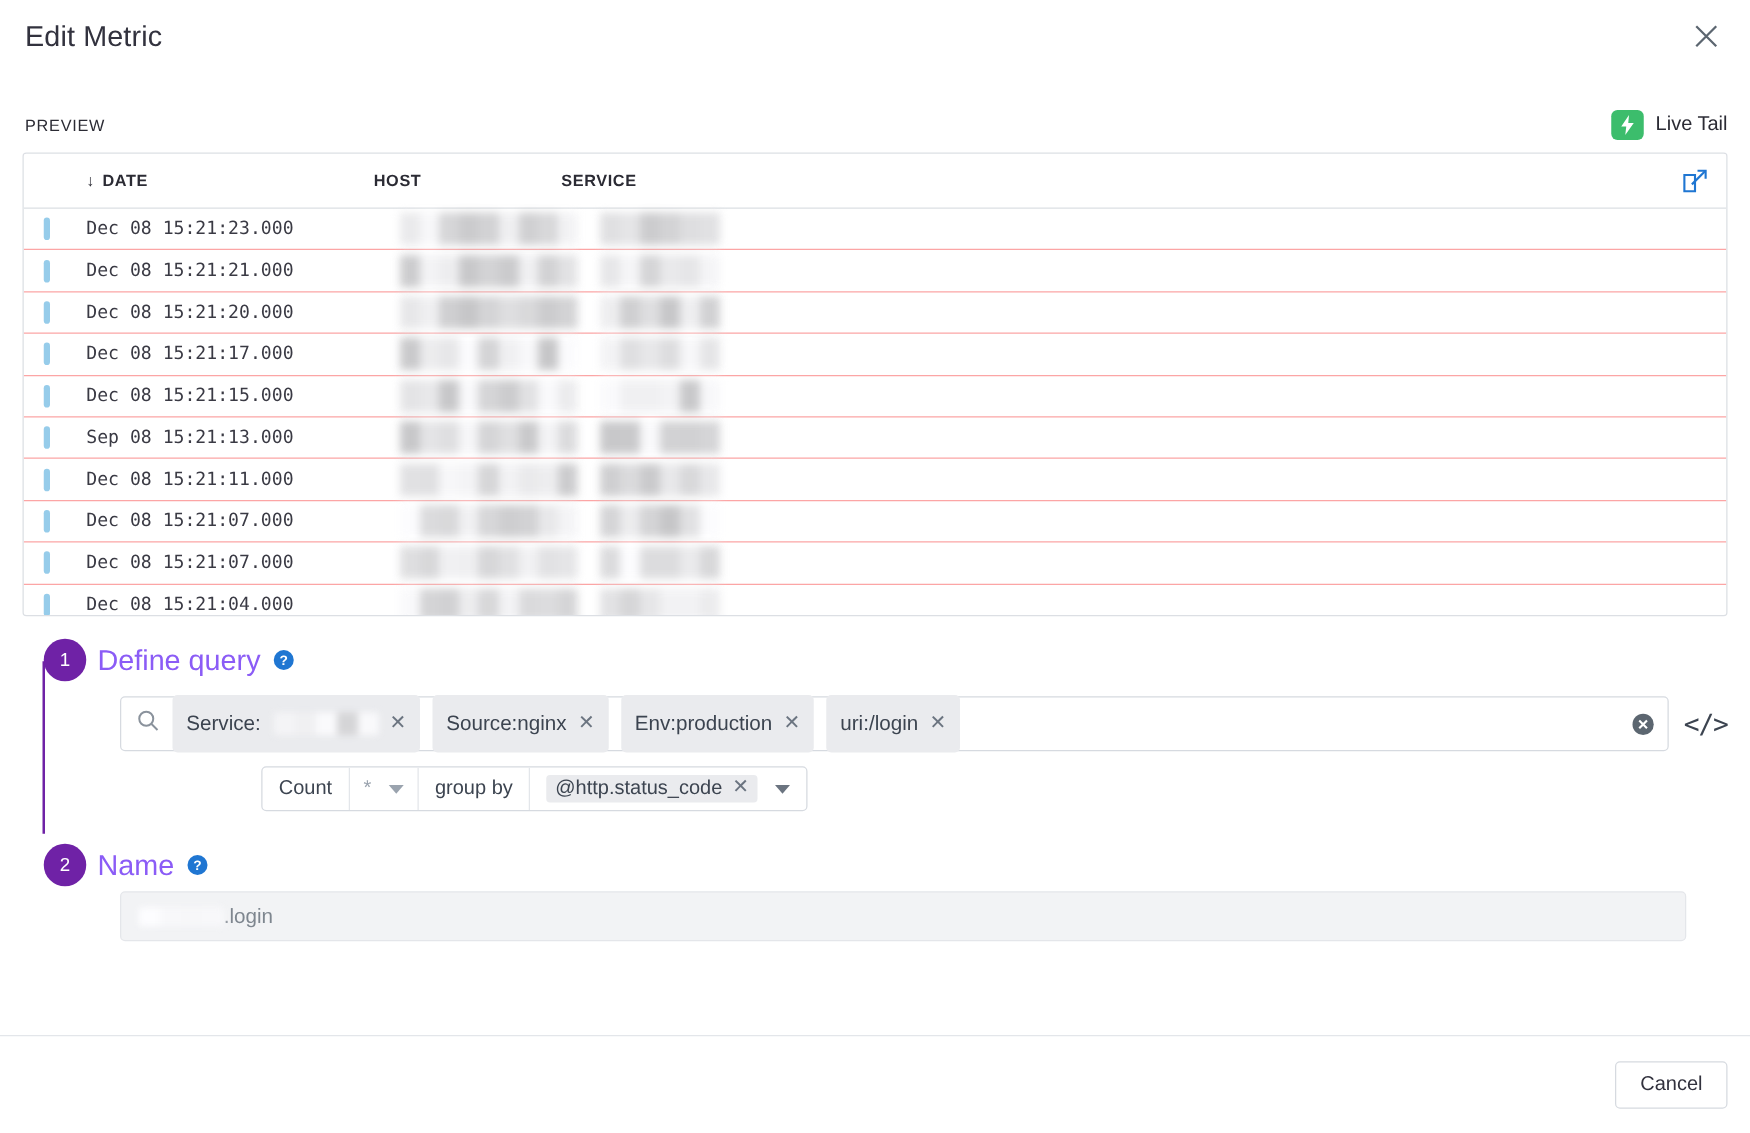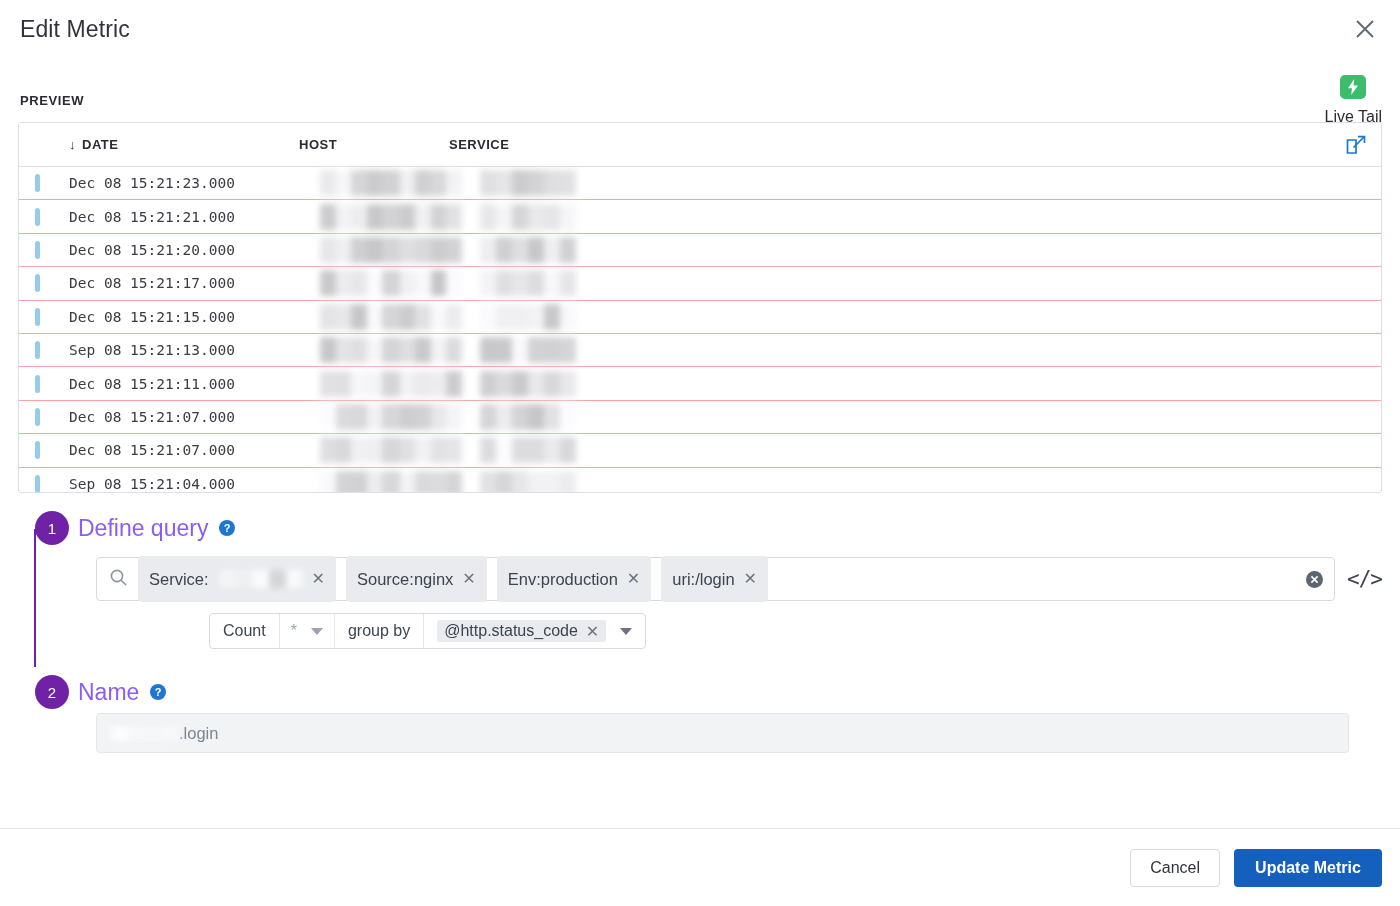--- a/index.html
+++ b/index.html
@@ -39,30 +39,29 @@
   .preview-bar {
     display: flex;
     align-items: center;
     justify-content: space-between;
     padding: 0 18px 0 20px;
     height: 44px;
     margin-top: 20px;
   }
   .preview-label {
     font-size: 13px;
-    font-weight: 700;
+    font-weight: 400;
     letter-spacing: .6px;
     color: #2b2b34;
   }
   .live-tail {
     display: flex;
     align-items: center;
     gap: 9px;
     cursor: pointer;
-    flex-direction: column;
   }
   .live-tail-toggle {
     width: 26px; height: 24px;
     border-radius: 5px;
     background: #3cbd6c;
     display: flex; align-items: center; justify-content: center;
   }
   .live-tail-label {
     font-size: 16px;
     color: #2b2b34;
@@ -255,21 +254,21 @@
     cursor: pointer;
     white-space: nowrap;
   }
   .agg-cell.dim { color: #9aa3ae; gap: 14px; padding: 0 11px; }
   .agg-cell.last { border-right: none; }
   .agg-chip {
     background: #eaebee;
     border-radius: 3px;
     padding: 2px 7px;
     display: inline-flex;
-    align-items: flex-end;
+    align-items: flex-start;
     gap: 8px;
     font-size: 16px;
     color: #3c4450;
   }
   .caret {
     width: 0; height: 0;
     border-left: 6px solid transparent;
     border-right: 6px solid transparent;
     border-top: 7px solid #6b7480;
   }
@@ -427,21 +426,21 @@
         <div class="redact redact-svc" style="background: linear-gradient(90deg, rgb(211, 211, 213) 0%, rgb(211, 211, 213) 17%, rgb(235, 235, 237) 17%, rgb(235, 235, 237) 33%, rgb(210, 210, 212) 33%, rgb(210, 210, 212) 50%, rgb(196, 196, 198) 50%, rgb(196, 196, 198) 67%, rgb(224, 224, 226) 67%, rgb(224, 224, 226) 83%, rgb(252, 252, 254) 83%, rgb(252, 252, 254) 100%);"></div>
       </div>
       <div class="log-row">
         <div class="row-marker"></div>
         <div class="row-date">Dec 08 15:21:07.000</div>
         <div class="redact redact-host" style="background: linear-gradient(90deg, rgb(221, 221, 223) 0%, rgb(221, 221, 223) 11%, rgb(214, 214, 216) 11%, rgb(214, 214, 216) 22%, rgb(240, 240, 242) 22%, rgb(240, 240, 242) 33%, rgb(239, 239, 241) 33%, rgb(239, 239, 241) 44%, rgb(213, 213, 215) 44%, rgb(213, 213, 215) 56%, rgb(223, 223, 225) 56%, rgb(223, 223, 225) 67%, rgb(241, 241, 243) 67%, rgb(241, 241, 243) 78%, rgb(225, 225, 227) 78%, rgb(225, 225, 227) 89%, rgb(228, 228, 230) 89%, rgb(228, 228, 230) 100%);"></div>
         <div class="redact redact-svc" style="background: linear-gradient(90deg, rgb(218, 218, 220) 0%, rgb(218, 218, 220) 17%, rgb(252, 252, 254) 17%, rgb(252, 252, 254) 33%, rgb(219, 219, 221) 33%, rgb(219, 219, 221) 50%, rgb(219, 219, 221) 50%, rgb(219, 219, 221) 67%, rgb(233, 233, 235) 67%, rgb(233, 233, 235) 83%, rgb(214, 214, 216) 83%, rgb(214, 214, 216) 100%);"></div>
       </div>
       <div class="log-row">
         <div class="row-marker"></div>
-        <div class="row-date">Sep 08 15:21:04.000</div>
+        <div class="row-date">Dec 08 15:21:04.000</div>
         <div class="redact redact-host" style="background: linear-gradient(90deg, rgb(249, 249, 251) 0%, rgb(249, 249, 251) 11%, rgb(210, 210, 212) 11%, rgb(210, 210, 212) 22%, rgb(207, 207, 209) 22%, rgb(207, 207, 209) 33%, rgb(236, 236, 238) 33%, rgb(236, 236, 238) 44%, rgb(214, 214, 216) 44%, rgb(214, 214, 216) 56%, rgb(243, 243, 245) 56%, rgb(243, 243, 245) 67%, rgb(217, 217, 219) 67%, rgb(217, 217, 219) 78%, rgb(219, 219, 221) 78%, rgb(219, 219, 221) 89%, rgb(211, 211, 213) 89%, rgb(211, 211, 213) 100%);"></div>
         <div class="redact redact-svc" style="background: linear-gradient(90deg, rgb(225, 225, 227) 0%, rgb(225, 225, 227) 17%, rgb(212, 212, 214) 17%, rgb(212, 212, 214) 33%, rgb(229, 229, 231) 33%, rgb(229, 229, 231) 50%, rgb(242, 242, 244) 50%, rgb(242, 242, 244) 67%, rgb(242, 242, 244) 67%, rgb(242, 242, 244) 83%, rgb(235, 235, 237) 83%, rgb(235, 235, 237) 100%);"></div>
       </div>
     </div>
 </div>
 
 <div class="steps">
   <div class="step-rail"></div>
 
   <div class="step">
@@ -529,14 +528,13 @@
       <div class="name-input">
         <span class="name-redact" id="name-redact" style="background: linear-gradient(90deg, rgb(253, 253, 255) 0%, rgb(253, 253, 255) 25%, rgb(248, 248, 250) 25%, rgb(248, 248, 250) 50%, rgb(247, 247, 249) 50%, rgb(247, 247, 249) 75%, rgb(248, 248, 250) 75%, rgb(248, 248, 250) 100%);"></span>
         <span>.login</span>
       </div>
     </div>
   </div>
 </div>
 
 <div class="footer">
   <div class="btn btn-cancel">Cancel</div>
-  <div class="btn btn-primary">Update Metric</div>
 </div>
 
 </body></html>

